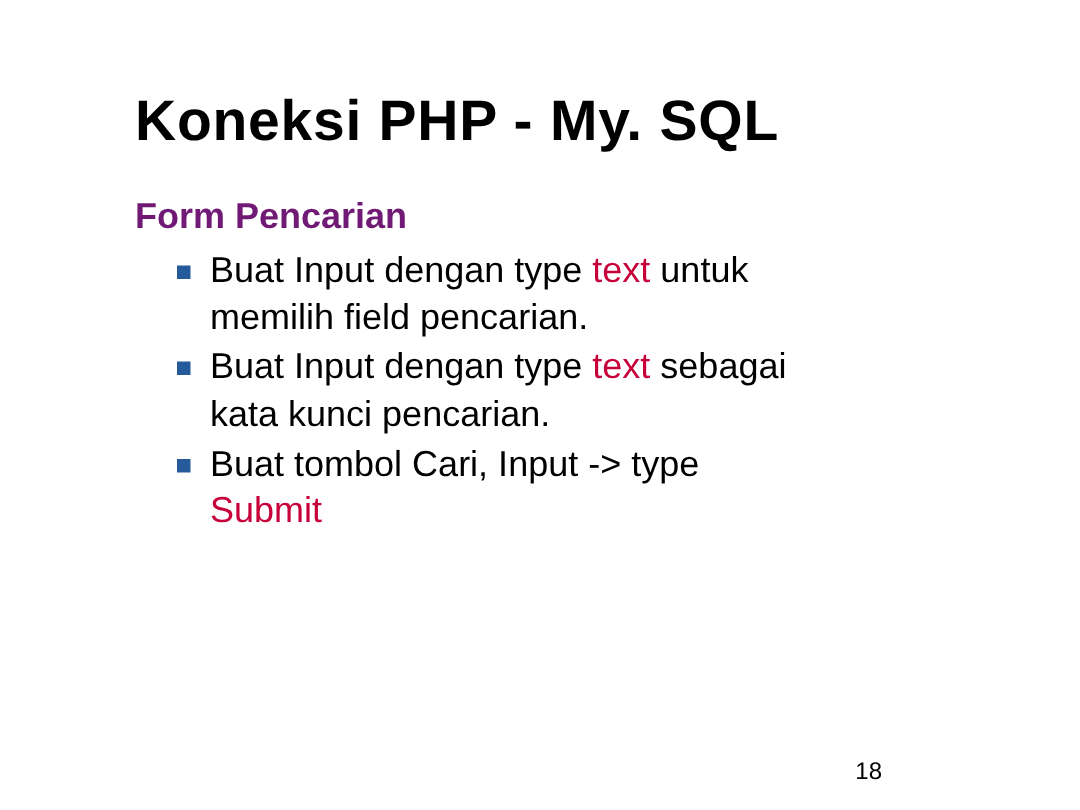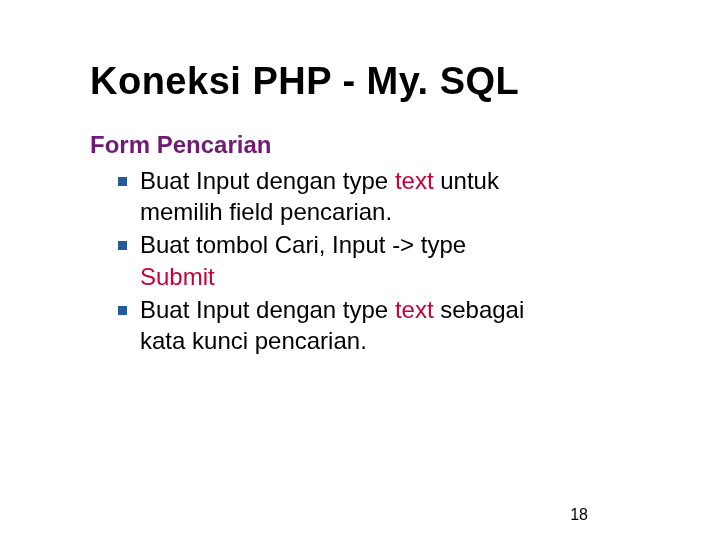--- a/index.html
+++ b/index.html
@@ -74,23 +74,23 @@
 
   <div class="subtitle">Form Pencarian</div>
 
   <ul class="points">
     <li>
       <span class="bullet"></span>
       <span>Buat Input dengan type </span><span class="hl">text</span><span> untuk memilih field pencarian.</span>
     </li>
     <li>
       <span class="bullet"></span>
-      <span>Buat tombol Cari, Input -&gt; type </span><span class="hl">Submit</span><span></span>
+      <span>Buat Input dengan type </span><span class="hl">text</span><span> sebagai kata kunci pencarian.</span>
     </li>
     <li>
       <span class="bullet"></span>
-      <span>Buat Input dengan type </span><span class="hl">text</span><span> sebagai kata kunci pencarian.</span>
+      <span>Buat tombol Cari, Input -&gt; type </span><span class="hl">Submit</span><span></span>
     </li>
   </ul>
 
   <div class="page-number">18</div>
 
 </div>
 
 </body></html>

